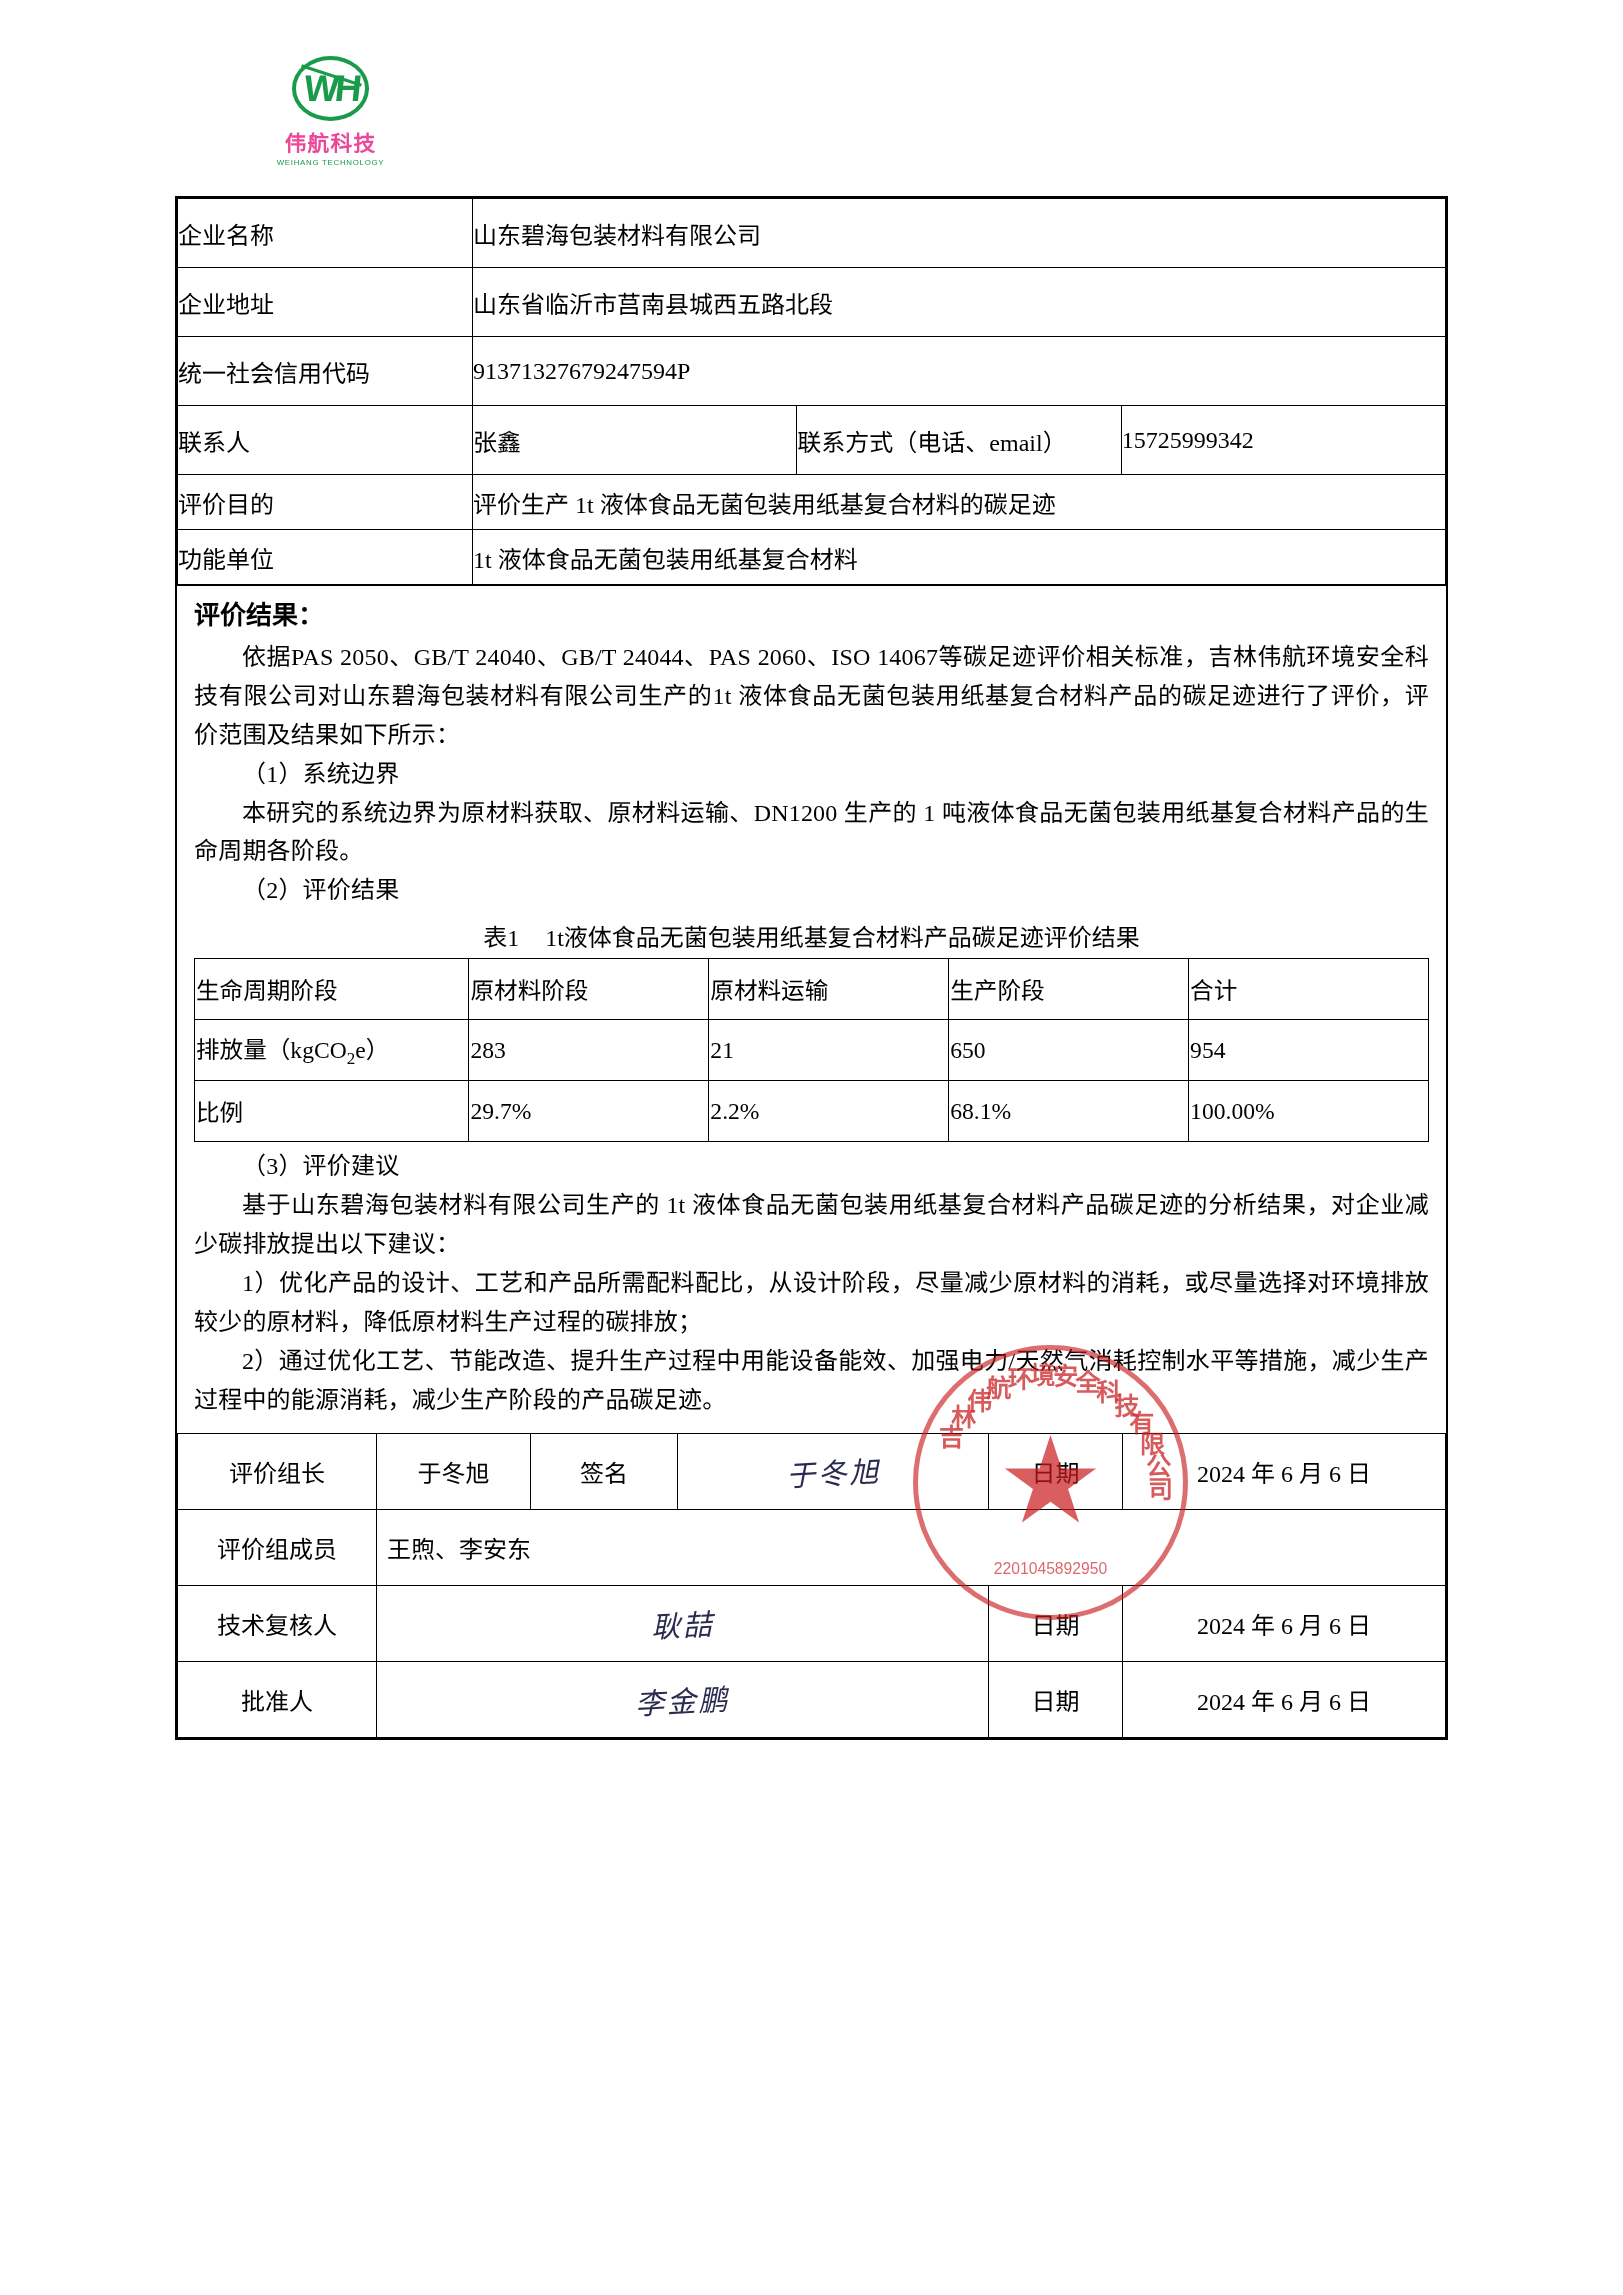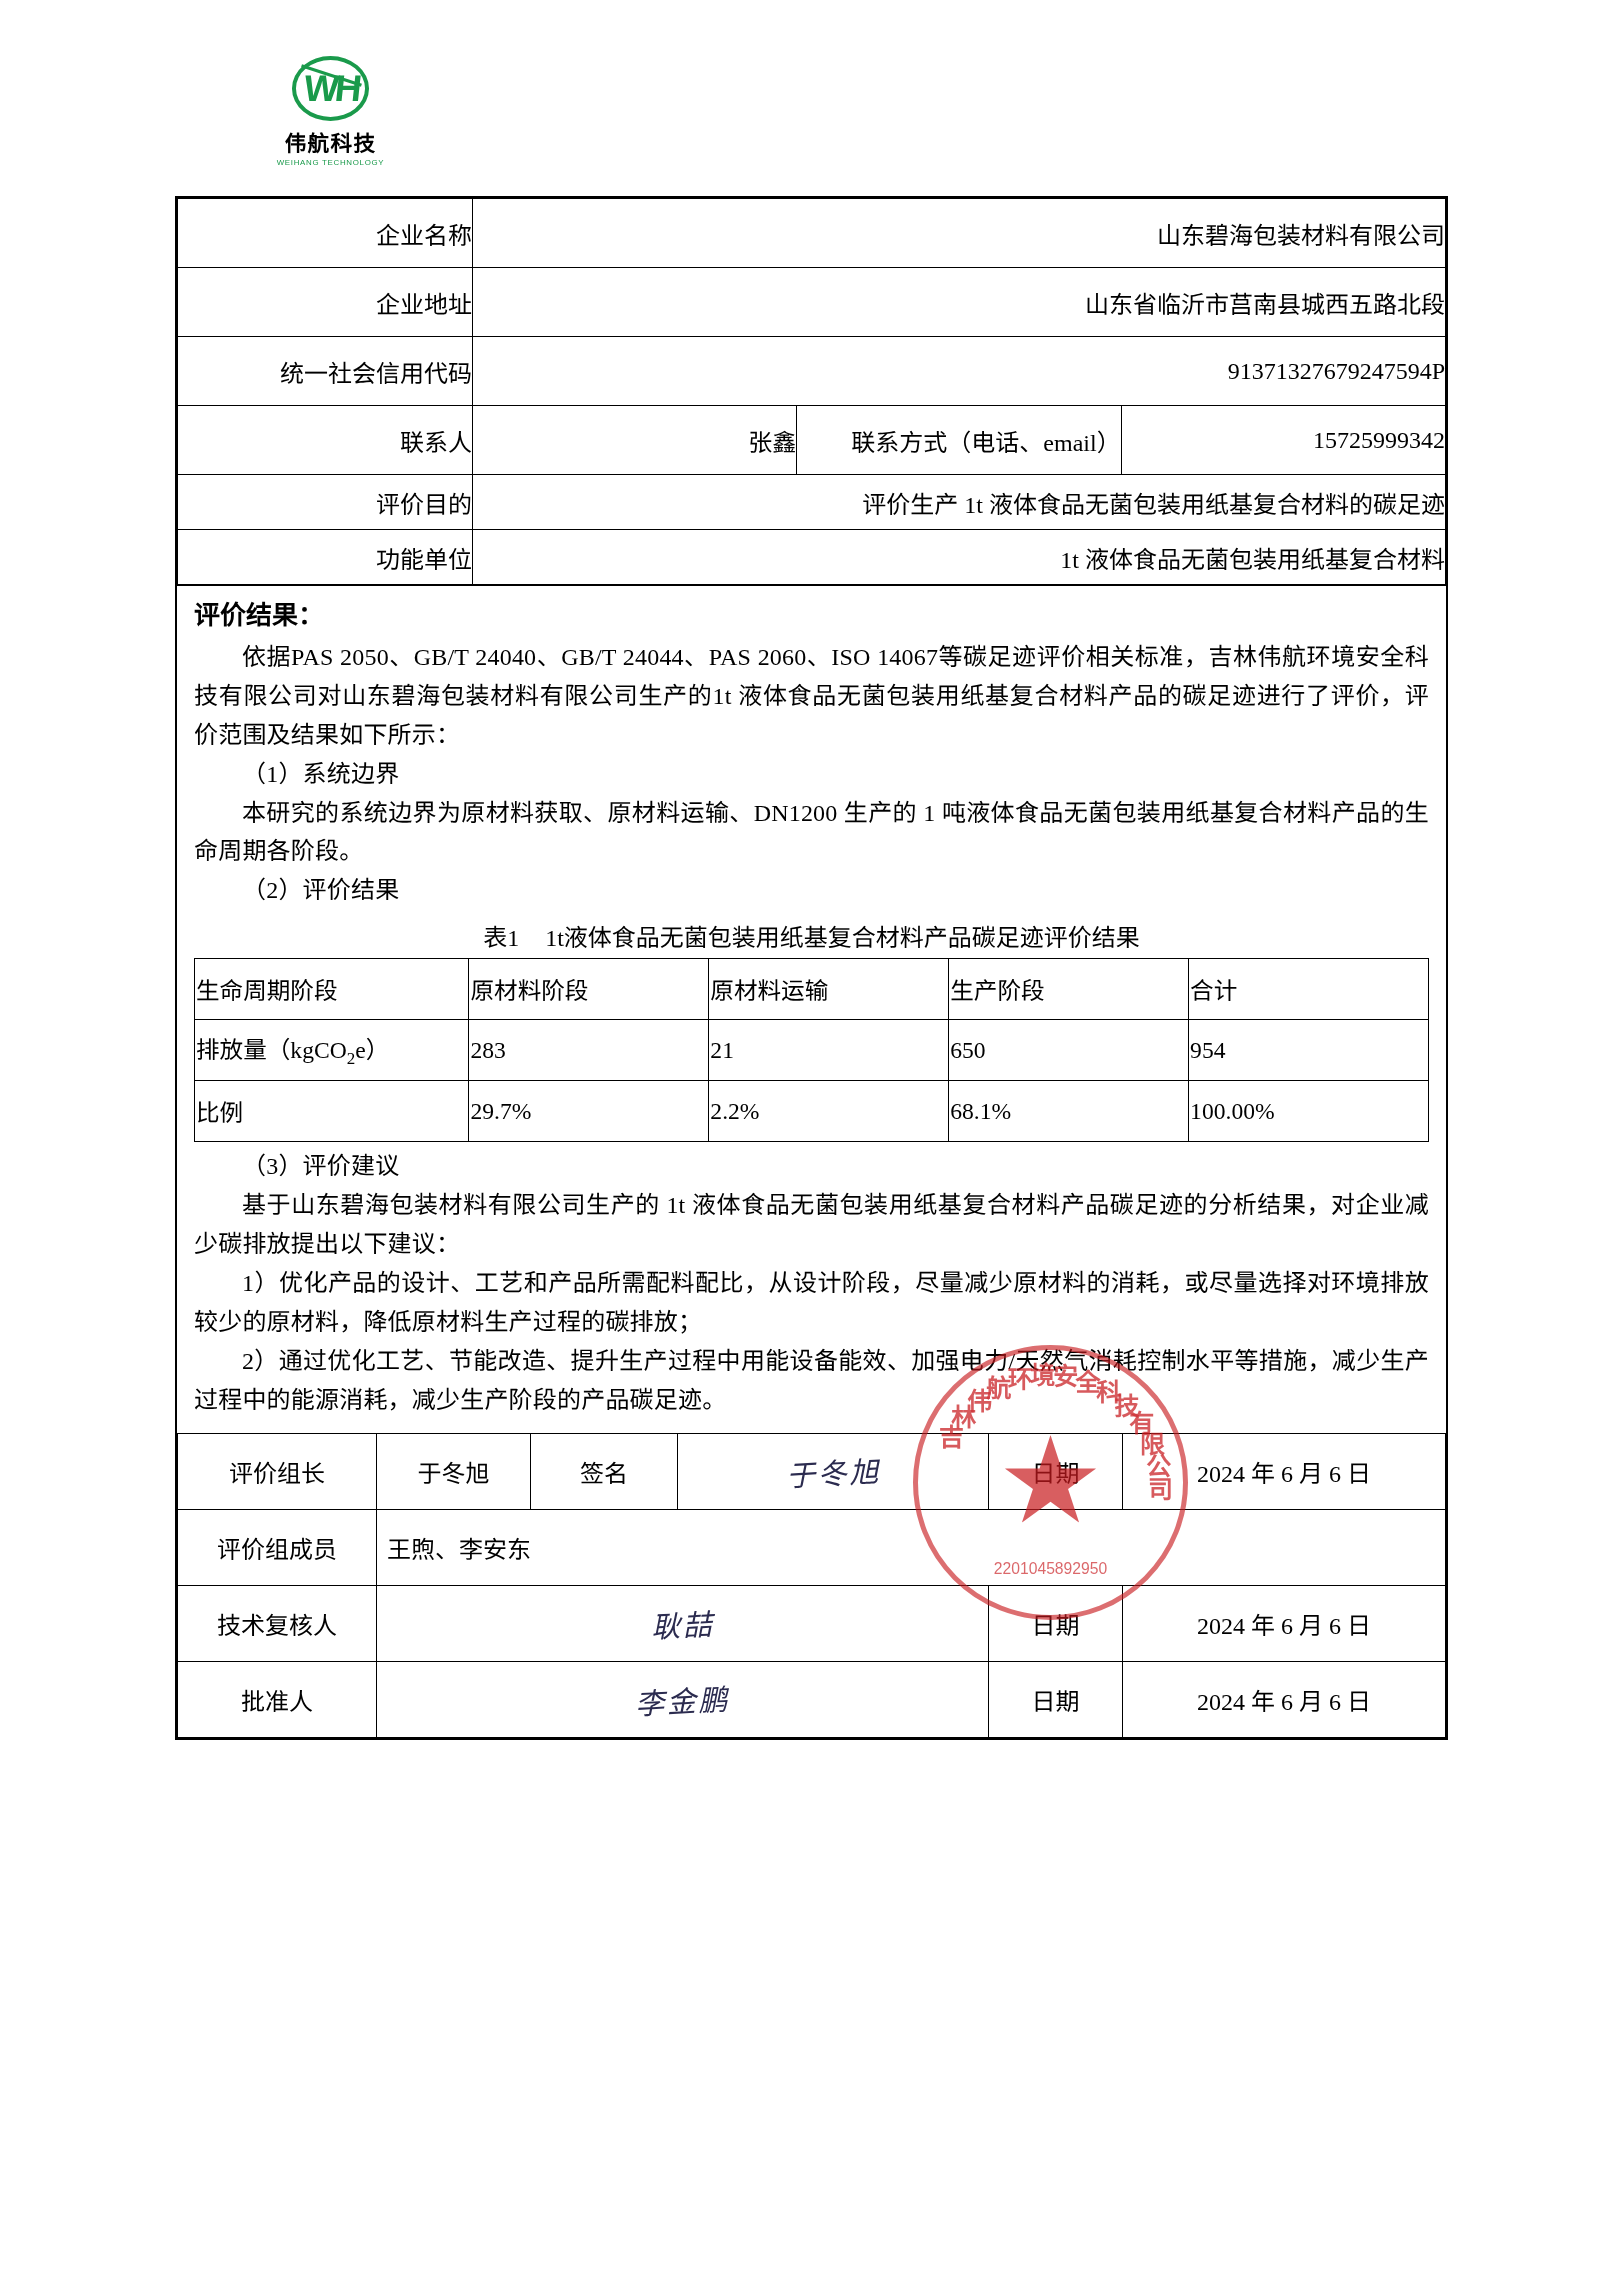--- a/index.html
+++ b/index.html
@@ -62,21 +62,21 @@
     border-top: 3.9px solid #1a9a4b;
     top: 14.4px;
     left: 3.9px;
     transform: rotate(18deg);
   }
   .logo-cn {
     margin-top: 5.2px;
     font-family: "Liberation Sans", sans-serif;
     font-size: 21.6px;
     font-weight: bold;
-    color: #000000;
+    color: #ec4899;
     letter-spacing: 1.3px;
   }
   .logo-en {
     margin-top: 1.3px;
     font-family: "Liberation Sans", sans-serif;
     font-size: 7.9px;
     color: #1a9a4b;
     letter-spacing: 0.7px;
   }
 
@@ -92,21 +92,21 @@
   table.info {
     width: 100%;
     border-collapse: collapse;
     table-layout: fixed;
   }
   table.info td {
     border: 1.3px solid #000;
     padding: 0;
     height: 68px;
     font-size: 24px;
-    text-align: right;
+    text-align: left;
     vertical-align: middle;
   }
   td.lbl { width: 294px; }
 
   
   .results {
     border-top: 1.3px solid #000;
     padding: 7.9px 17px 13px 17px;
     position: relative;
   }

